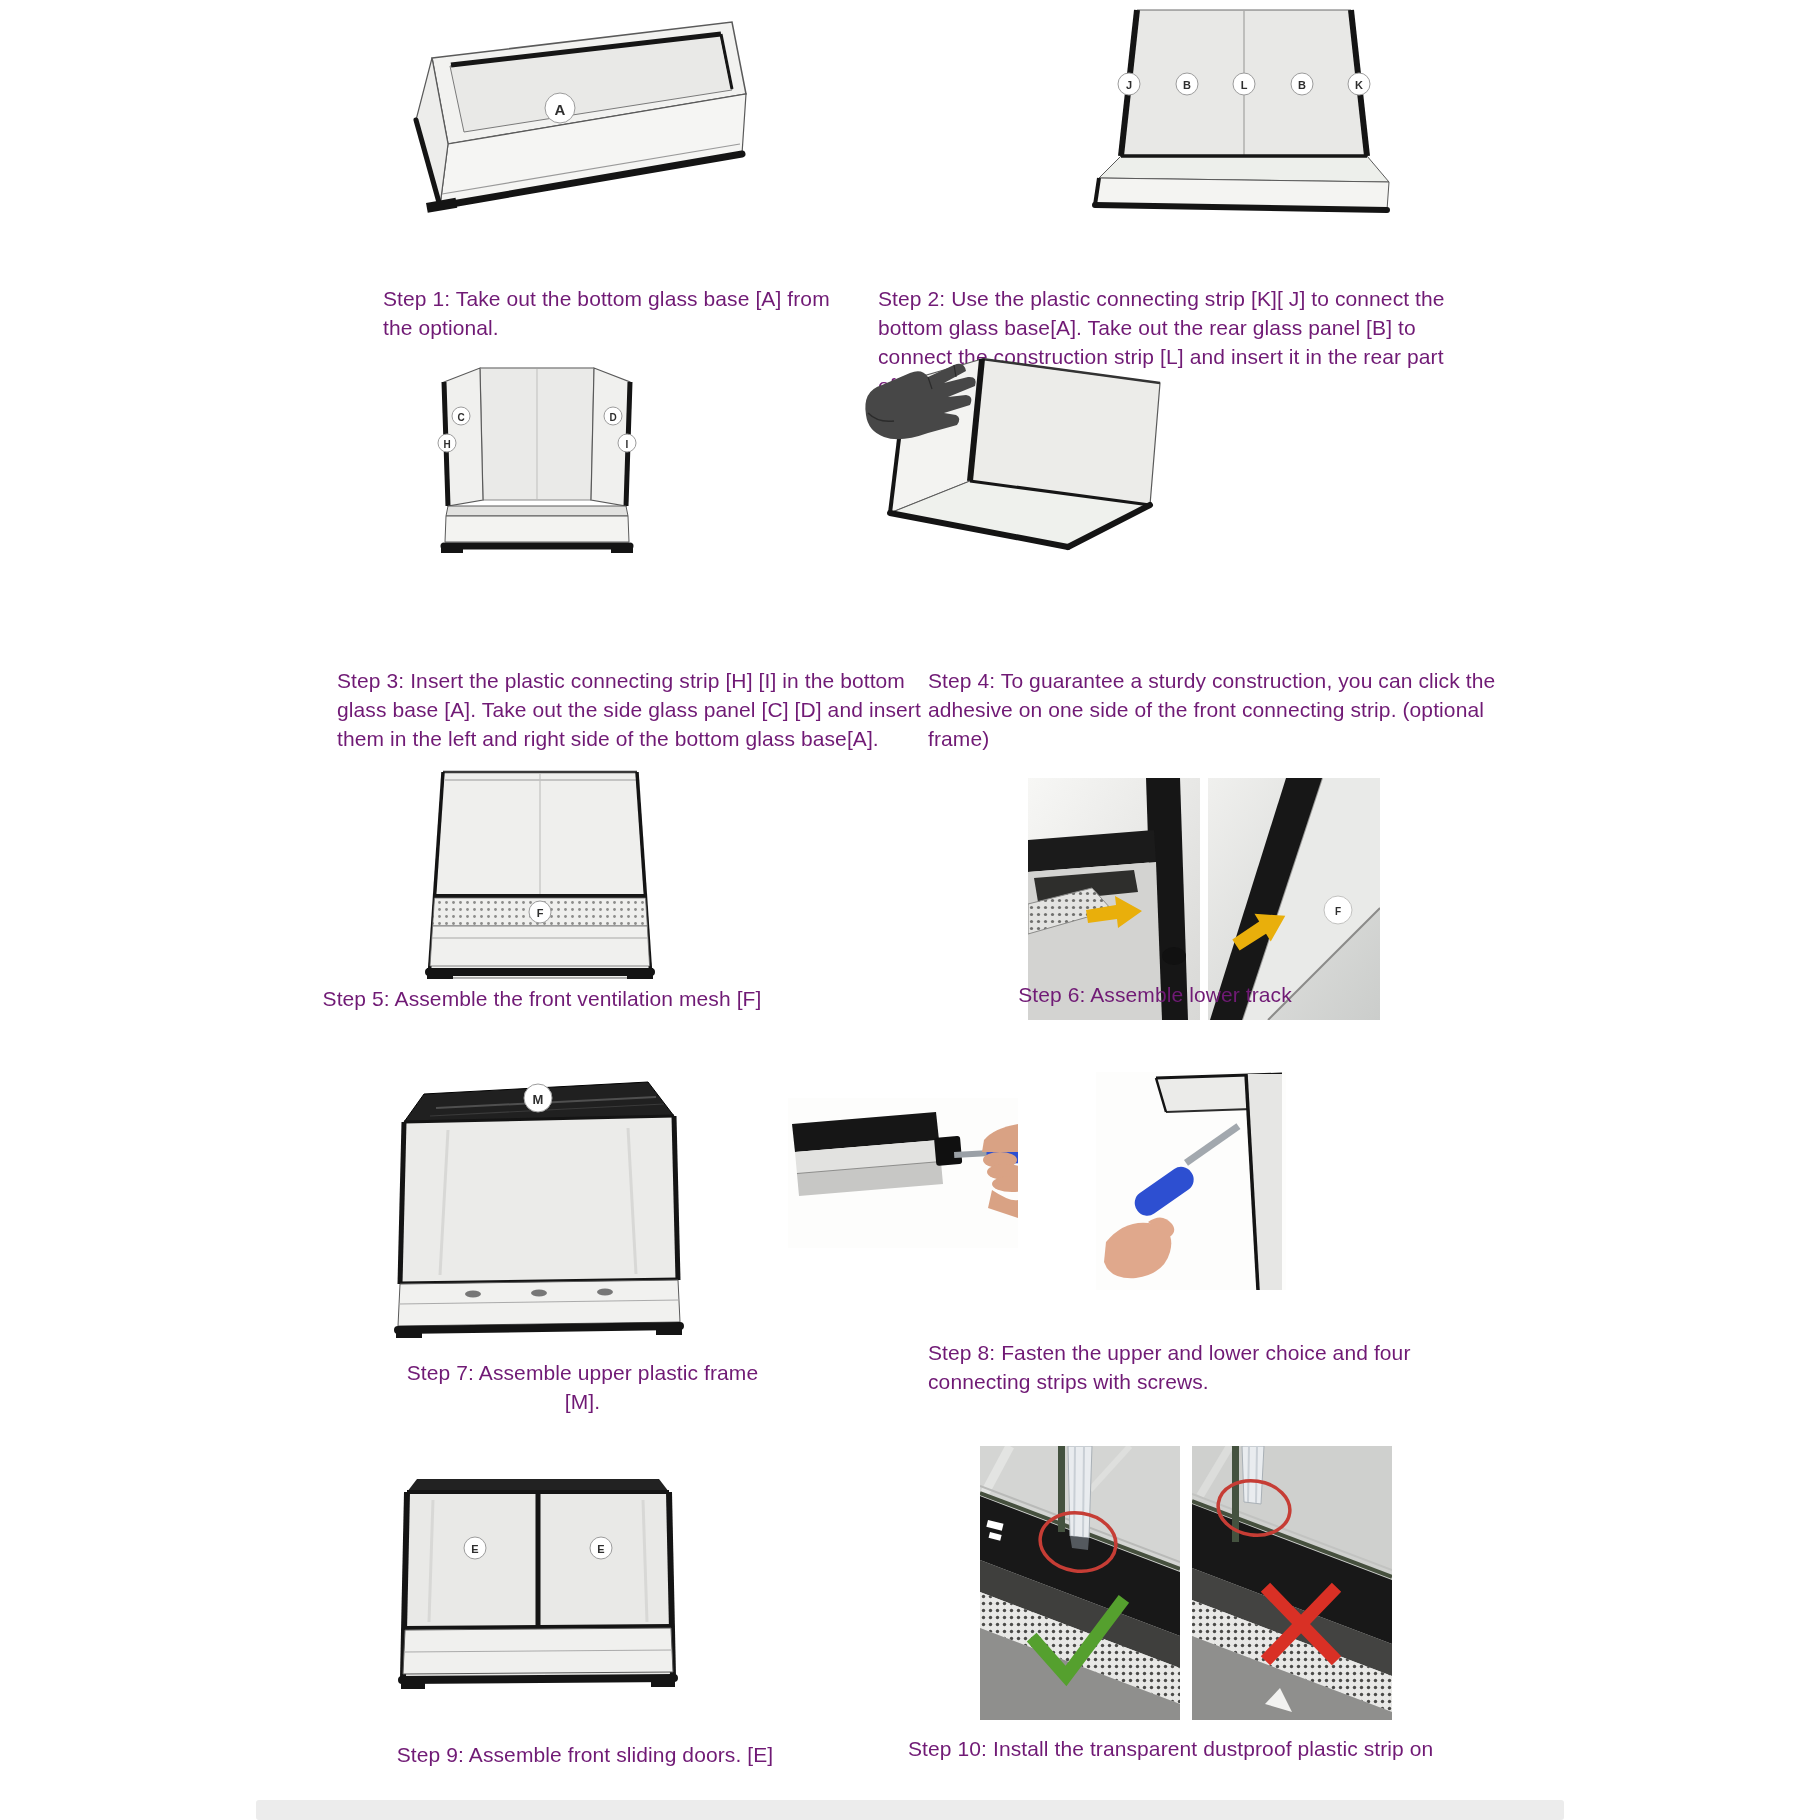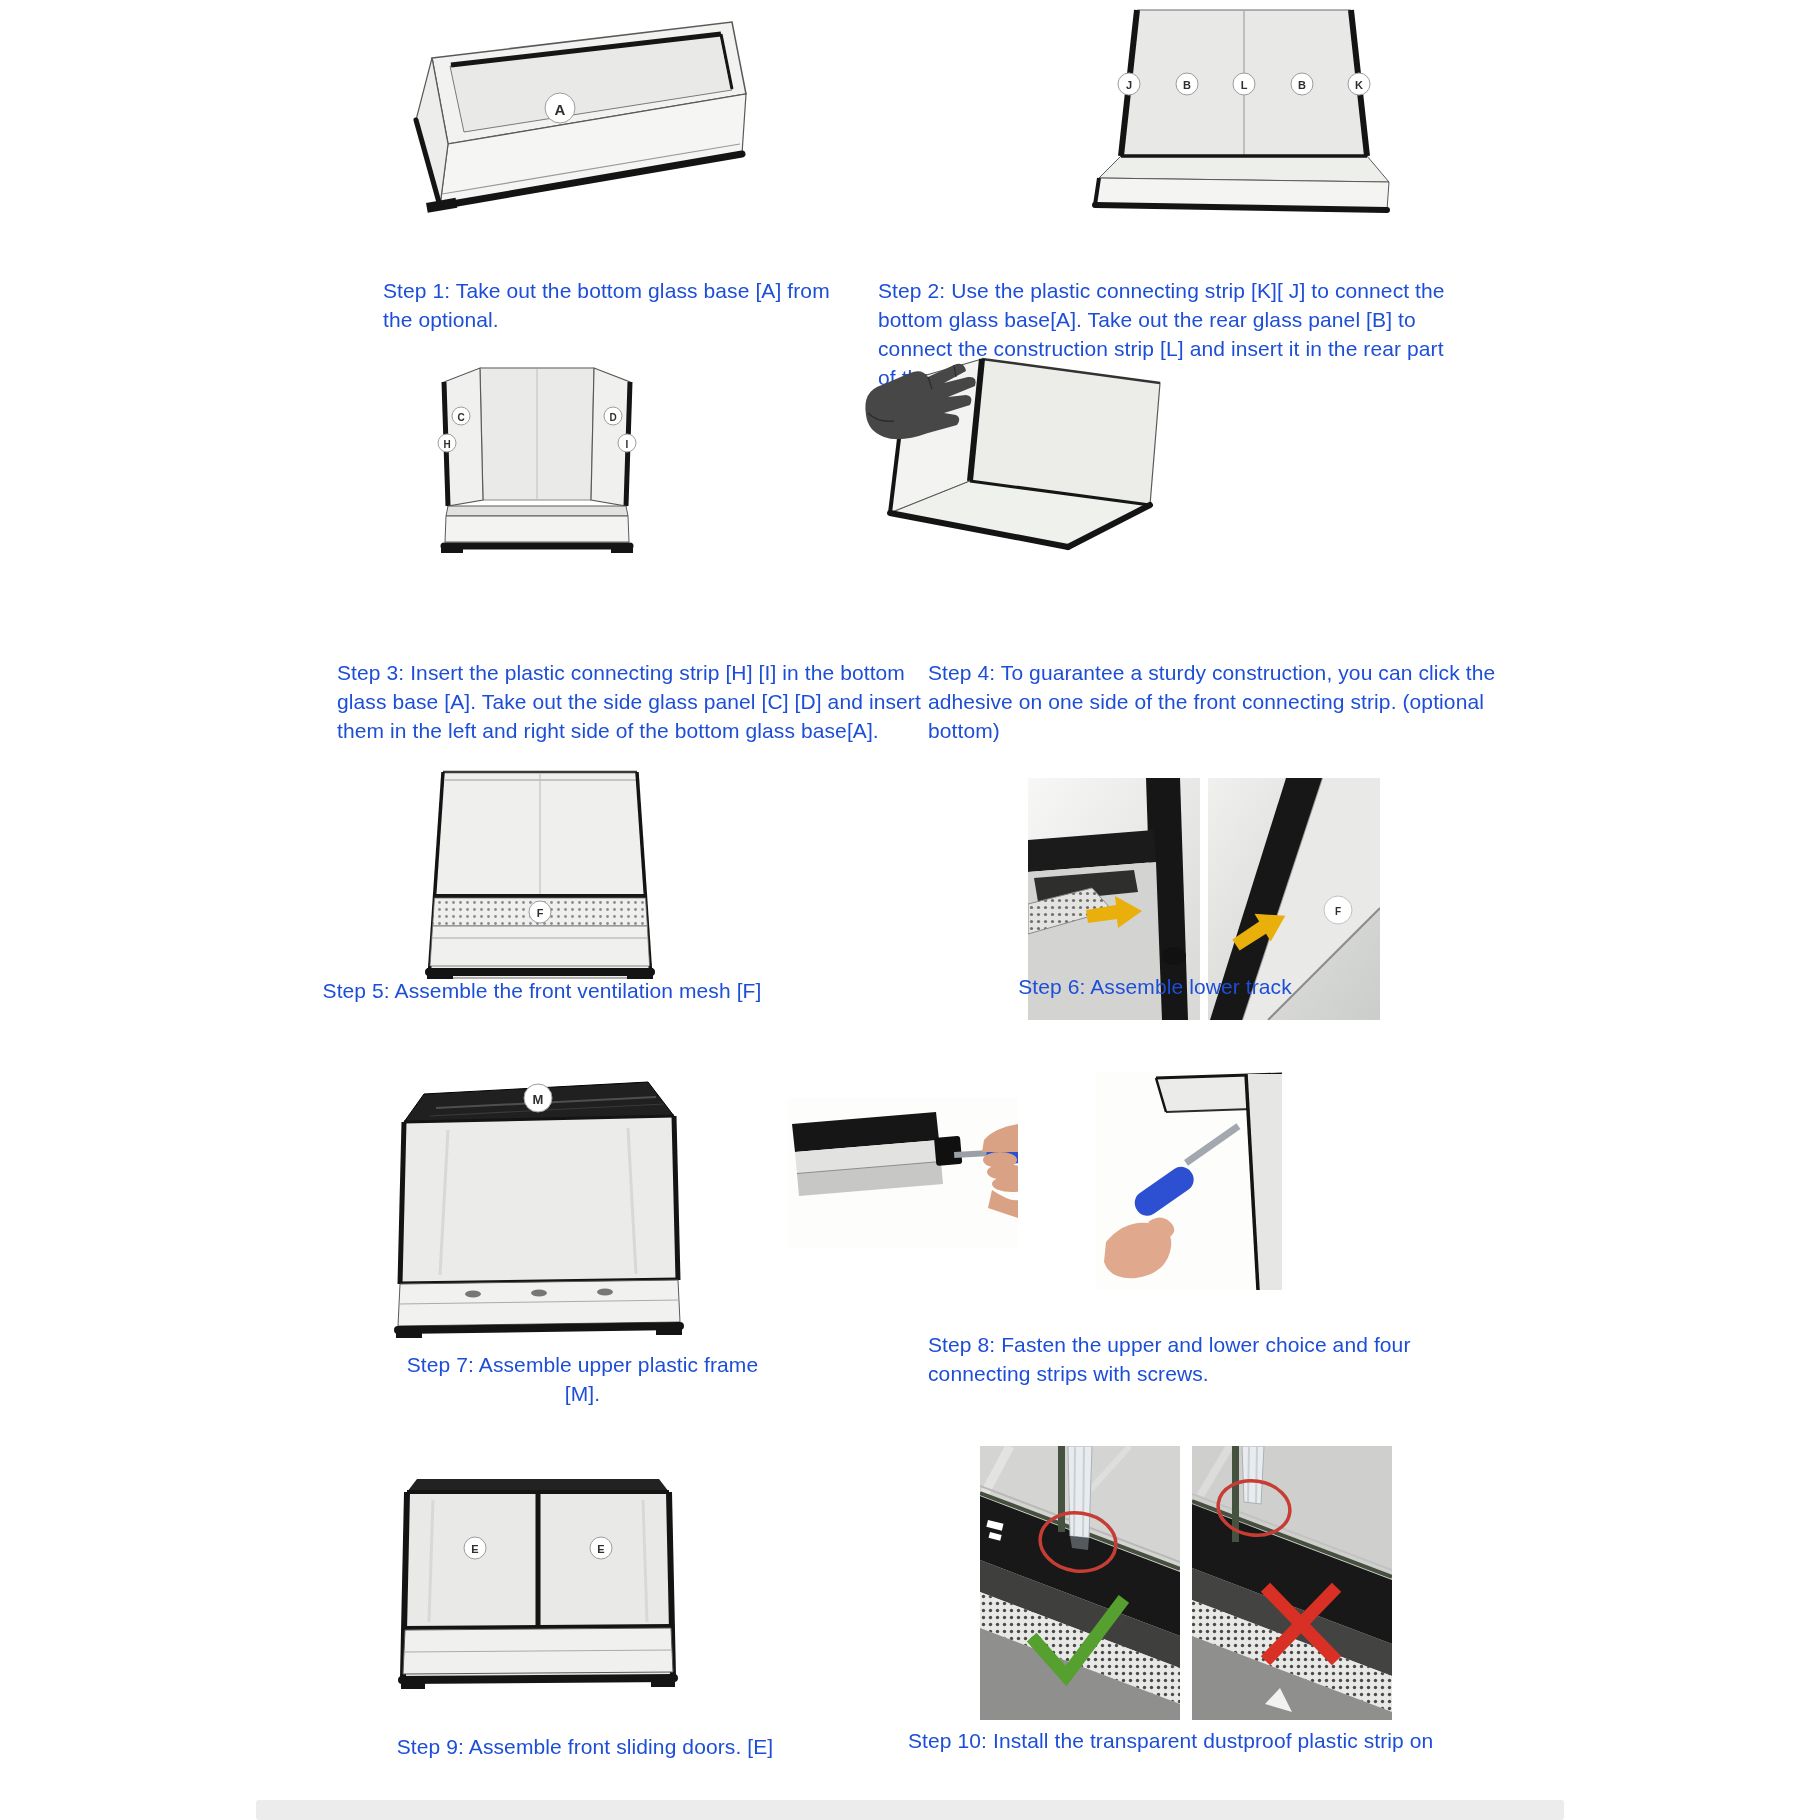--- a/index.html
+++ b/index.html
@@ -1,20 +1,20 @@
 <!DOCTYPE html>
 <html><head>
 <meta charset="utf-8">
 <style>
   * { margin:0; padding:0; box-sizing:border-box; }
   html,body { background:#ffffff; }
   body { width:1820px; height:1820px; font-family:"Liberation Sans", sans-serif; }
   .page { position:relative; width:1820px; height:1820px; background:#ffffff; overflow:hidden; }
   .fig { position:absolute; }
-  .caption { position:absolute; color:#1d4ed8; font-size:21px; line-height:29px; letter-spacing:0.1px; }
+  .caption { position:absolute; color:#701a75; font-size:21px; line-height:29px; letter-spacing:0.1px;margin-top:8px; }
   .caption.center { text-align:center; }
   .caption span { display:block; }
   .bottom-bar { position:absolute; left:256px; top:1800px; width:1308px; height:20px; background:#ececec; border-radius:3px; }
   svg text.lbl { font-family:"Liberation Sans", sans-serif; font-weight:bold; fill:#2e2e2e; }
 </style>
 </head>
 <body>
 
 <div class="page">
 
@@ -125,21 +125,21 @@
     <path d="M288,150 L206,192" stroke="#141414" stroke-width="6" stroke-linecap="round" fill="none"></path>
     <g>
       <path d="M4,60 Q0,36 20,30 L48,18 Q60,13 66,22 L92,10 Q102,6 104,16 L82,28 L106,22 Q116,21 113,31 L86,42 L104,40 Q112,41 108,50 L82,58 L94,60 Q100,63 95,70 L66,78 Q38,88 22,82 Q6,76 4,60 Z" fill="#474747"></path>
       <path d="M6,58 Q16,68 32,66" stroke="#2b2b2b" stroke-width="1.5" fill="none"></path>
       <path d="M66,22 L70,34 M92,10 L94,22" stroke="#2b2b2b" stroke-width="1.2" fill="none"></path>
     </g>
   </svg>
   <div class="caption" style="left:928px;top:658px;width:610px">
     <span>Step 4: To guarantee a sturdy construction, you can click the</span>
     <span>adhesive on one side of the front connecting strip. (optional</span>
-    <span>bottom)</span>
+    <span>frame)</span>
   </div>
 
   <svg class="fig" style="left:415px;top:766px" width="250" height="240" viewBox="0 0 250 240">
     <defs>
       <pattern id="mesh5" width="7" height="7" patternUnits="userSpaceOnUse">
         <rect width="7" height="7" fill="#efefed"></rect>
         <circle cx="3.5" cy="3.5" r="1.4" fill="#8c8c8a"></circle>
       </pattern>
     </defs>
     <polygon points="28,6 222,6 236,212 14,212" fill="#efefed" stroke="#6a6a6a" stroke-width="1"></polygon>

